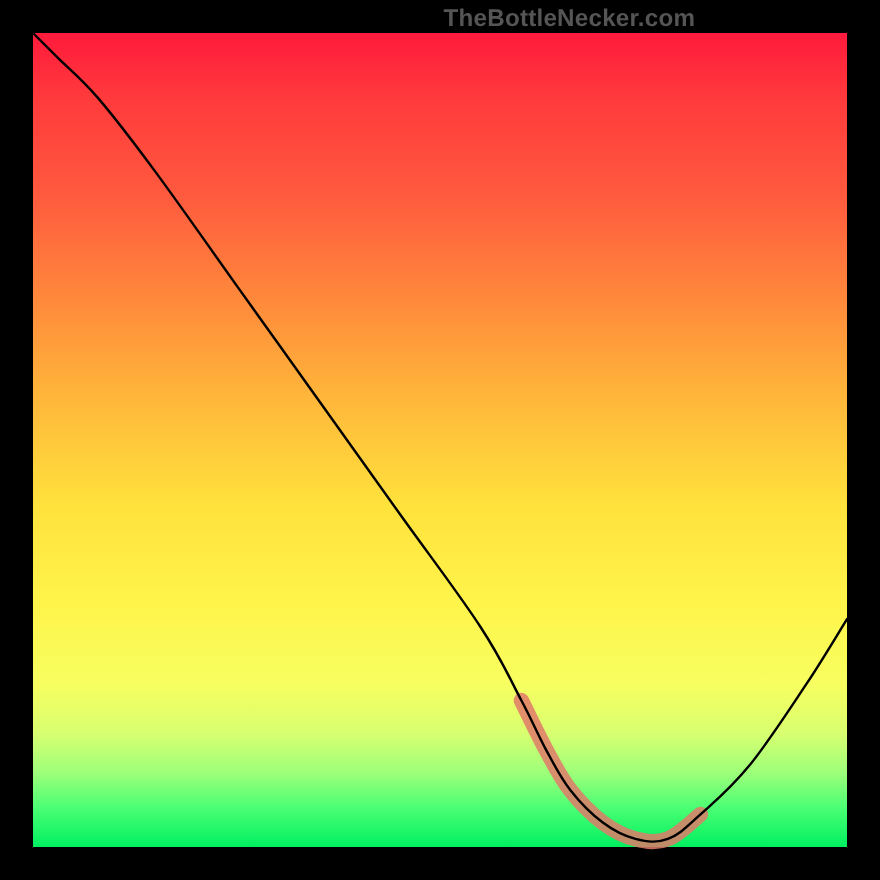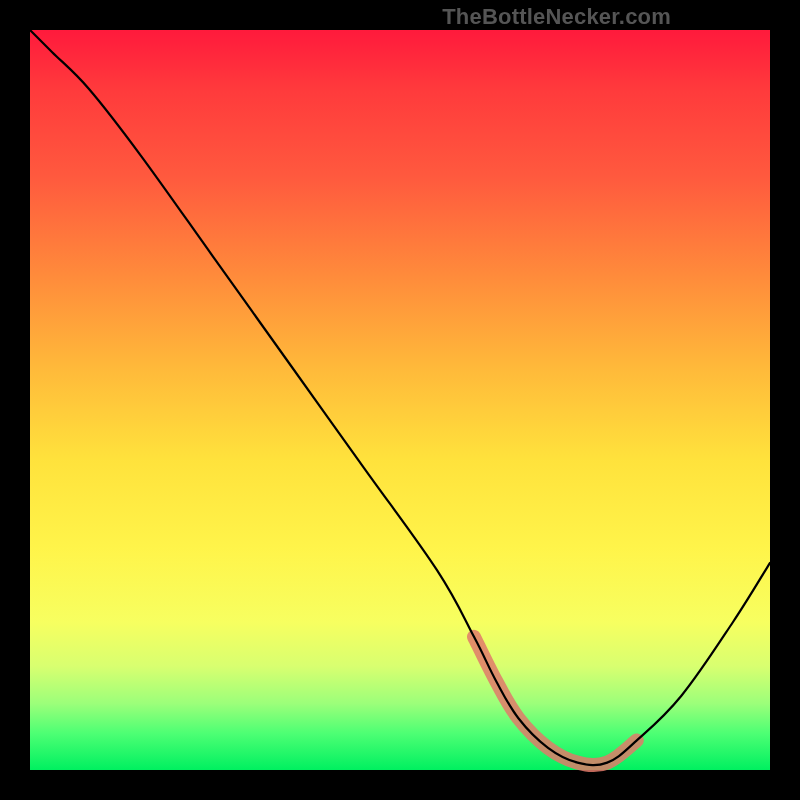--- a/index.html
+++ b/index.html
@@ -9,21 +9,20 @@
     height: 800px;
     background: #000;
     overflow: hidden;
     font-family: Arial, Helvetica, sans-serif;
   }
   .frame {
     position: absolute;
     left: 0; top: 0;
     width: 644px; height: 800px;
     background: #000;
-    padding-left: 39px;
   }
   .watermark {
     position: absolute;
     top: 4px;
     right: 12px;
     color: #555;
     font-size: 22px;
     font-weight: 600;
     letter-spacing: 0.2px;
   }

